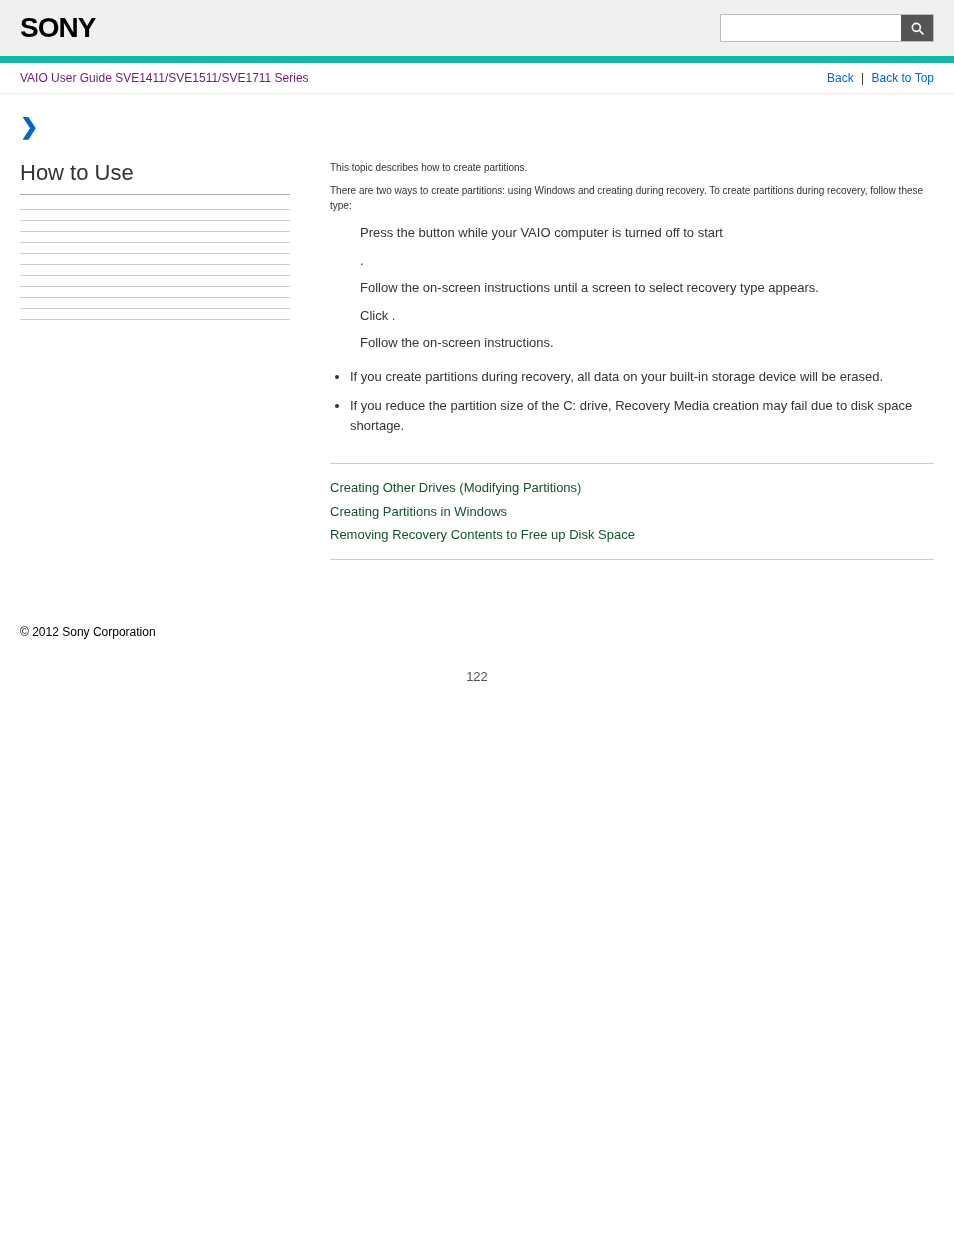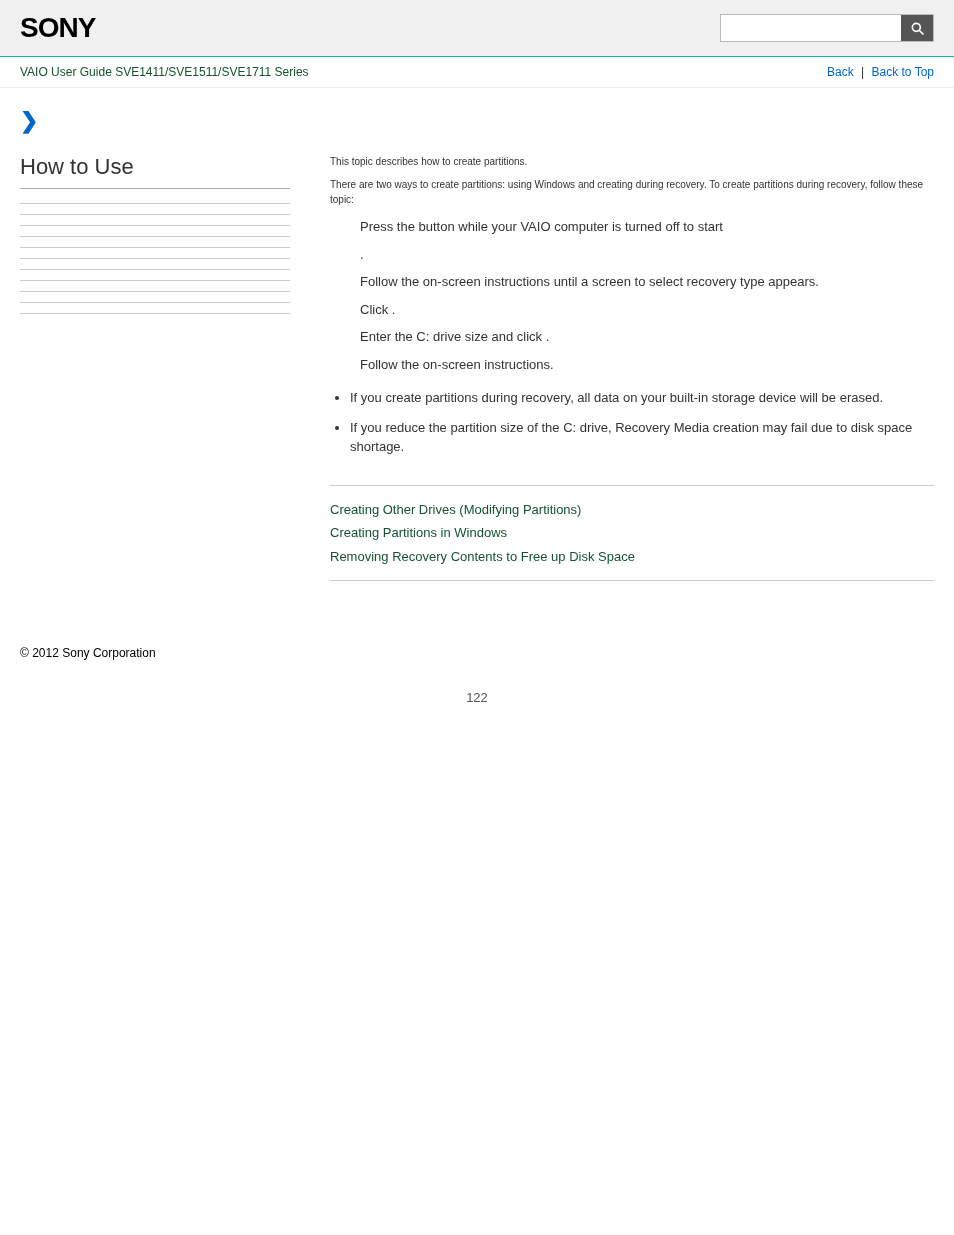--- a/index.html
+++ b/index.html
@@ -12,21 +12,21 @@
       min-height: 1235px;
     }
 
     
     .header {
       background: #f0f0f0;
       padding: 12px 20px;
       display: flex;
       align-items: center;
       justify-content: space-between;
-      border-bottom: 1px solid #14b8a6;
+      border-bottom: 7px solid #14b8a6;
     }
     .sony-logo {
       font-size: 28px;
       font-weight: 900;
       letter-spacing: -1px;
       color: #000;
       font-family: Arial Black, Arial, sans-serif;
     }
     .search-box {
       display: flex;
@@ -59,21 +59,21 @@
     
     .breadcrumb-bar {
       padding: 8px 20px;
       display: flex;
       justify-content: space-between;
       align-items: center;
       border-bottom: 1px solid #eee;
       font-size: 12px;
     }
     .breadcrumb-title {
-      color: #14532d;
+      color: #701a75;
     }
     .breadcrumb-nav a {
       color: #0066cc;
       text-decoration: none;
     }
     .breadcrumb-nav .sep {
       margin: 0 4px;
       color: #333;
     }
 
@@ -223,37 +223,34 @@
     <hr class="sidebar-item-line">
     <hr class="sidebar-item-line">
     <hr class="sidebar-item-line">
     <hr class="sidebar-item-line">
     <hr class="sidebar-item-line">
     <hr class="sidebar-item-line">
   </div>
 
   <div class="content">
     <p>This topic describes how to create partitions.</p>
-    <p>There are two ways to create partitions: using Windows and creating during recovery. To create partitions during recovery, follow these topic:</p>
+    <p>There are two ways to create partitions: using Windows and creating during recovery. To create partitions during recovery, follow these type:</p>
 
     <div class="steps-container">
       <div class="step-row">
         <span>Press the        button while your VAIO computer is turned off to start</span>
       </div>
       <div class="step-row">
         <span>.</span>
       </div>
       <div class="step-row">
         <span>Follow the on-screen instructions until a screen to select recovery type appears.</span>
       </div>
       <div class="step-row">
         <span>Click                                                              .</span>
-      </div>
-      <div class="step-row">
-        <span>Enter the C: drive size and click        .</span>
       </div>
       <div class="step-row">
         <span>Follow the on-screen instructions.</span>
       </div>
     </div>
 
     <ul class="bullet-list">
       <li>If you create partitions during recovery, all data on your built-in storage device will be erased.</li>
       <li>If you reduce the partition size of the C: drive, Recovery Media creation may fail due to disk space shortage.</li>
     </ul>

